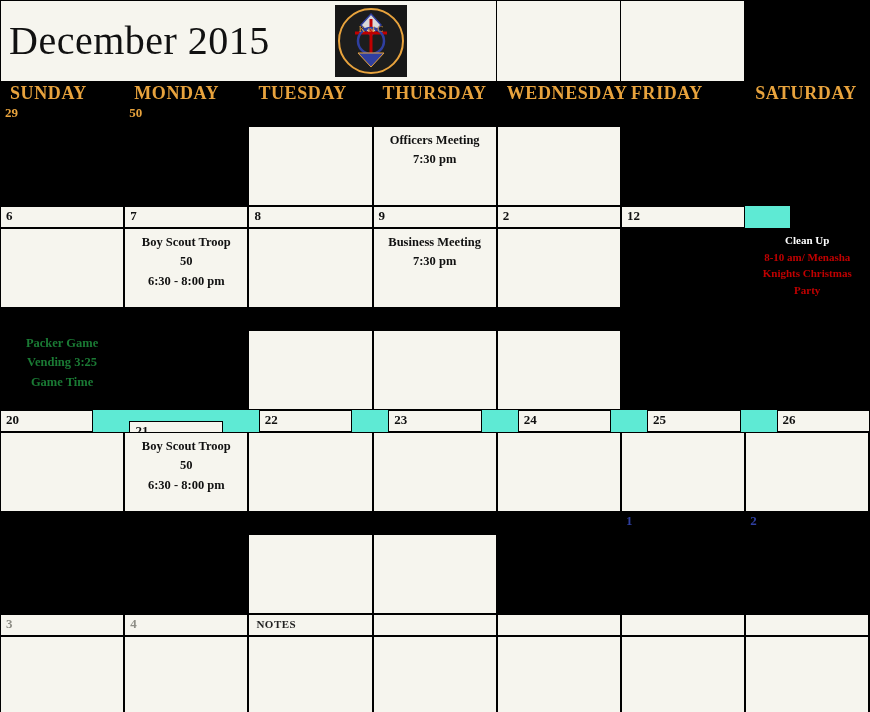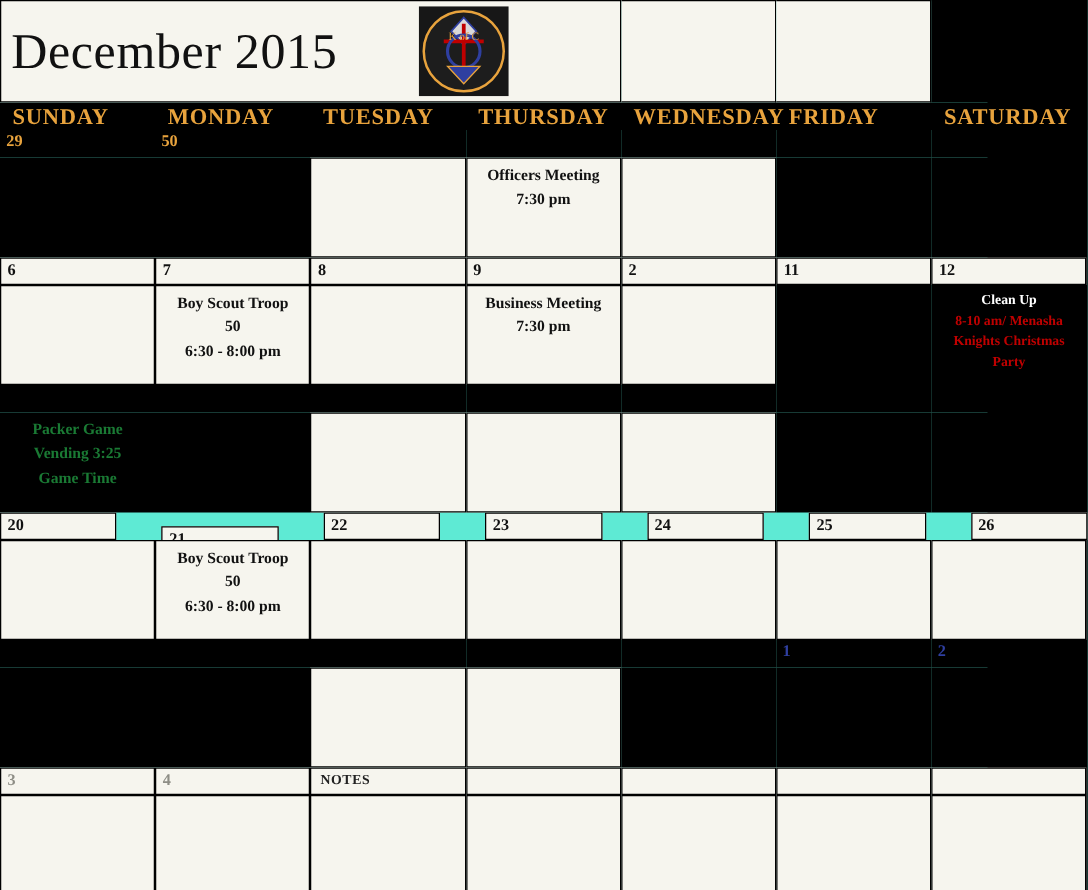--- a/index.html
+++ b/index.html
@@ -225,23 +225,20 @@
         <div class="cell on" style="height: 22px;">
           <div class="daynum">8</div>
         </div>
         <div class="cell on" style="height: 22px;">
           <div class="daynum">9</div>
         </div>
         <div class="cell on" style="height: 22px;">
           <div class="daynum">2</div>
         </div>
         <div class="cell on" style="height: 22px;">
-          <div class="daynum">11</div>
-        </div>
-        <div class="cell on" style="height: 22px;">
           <div class="daynum">12</div>
         </div>
       </div>
       <div class="week" style="height: 80px;">
         <div class="cell on" style="height: 80px;"></div>
         <div class="cell on" style="height: 80px;">
           <div class="events" style="top: 4px;">
             <div class="">Boy Scout Troop</div>
             <div class="">50</div>
             <div class="">6:30 - 8:00 pm</div>

